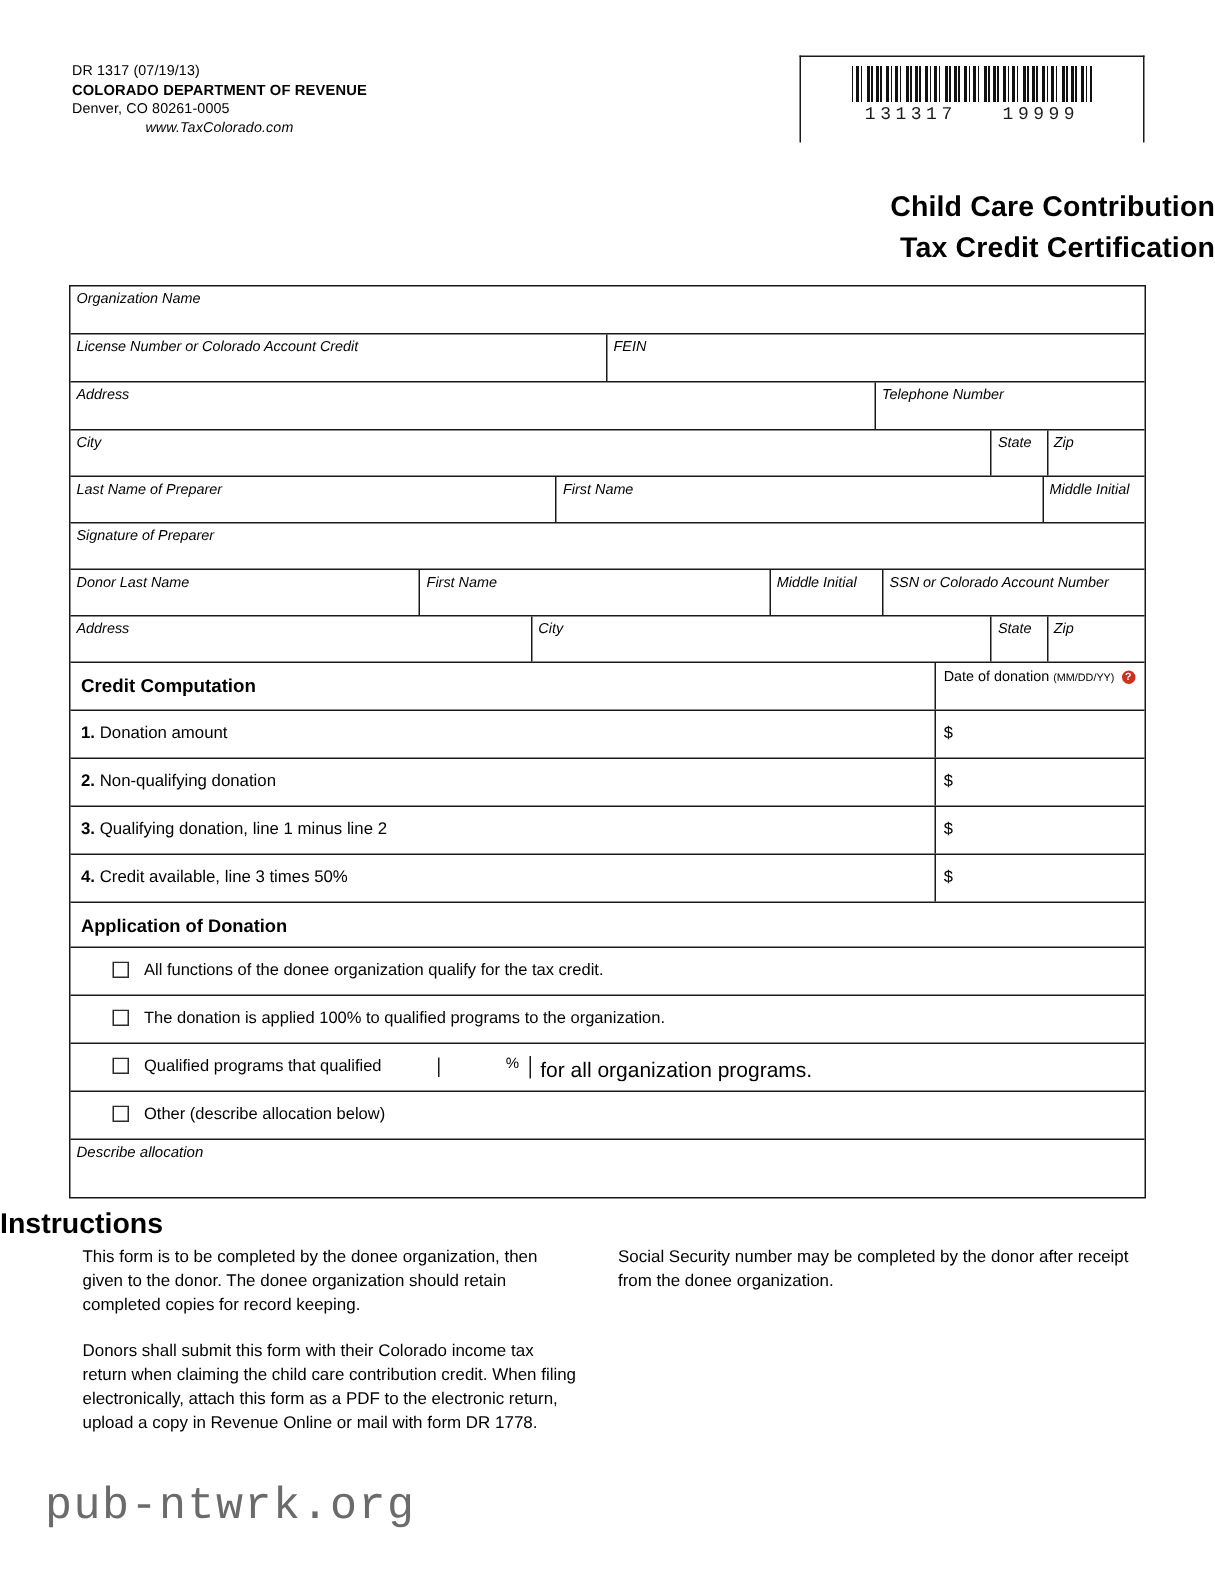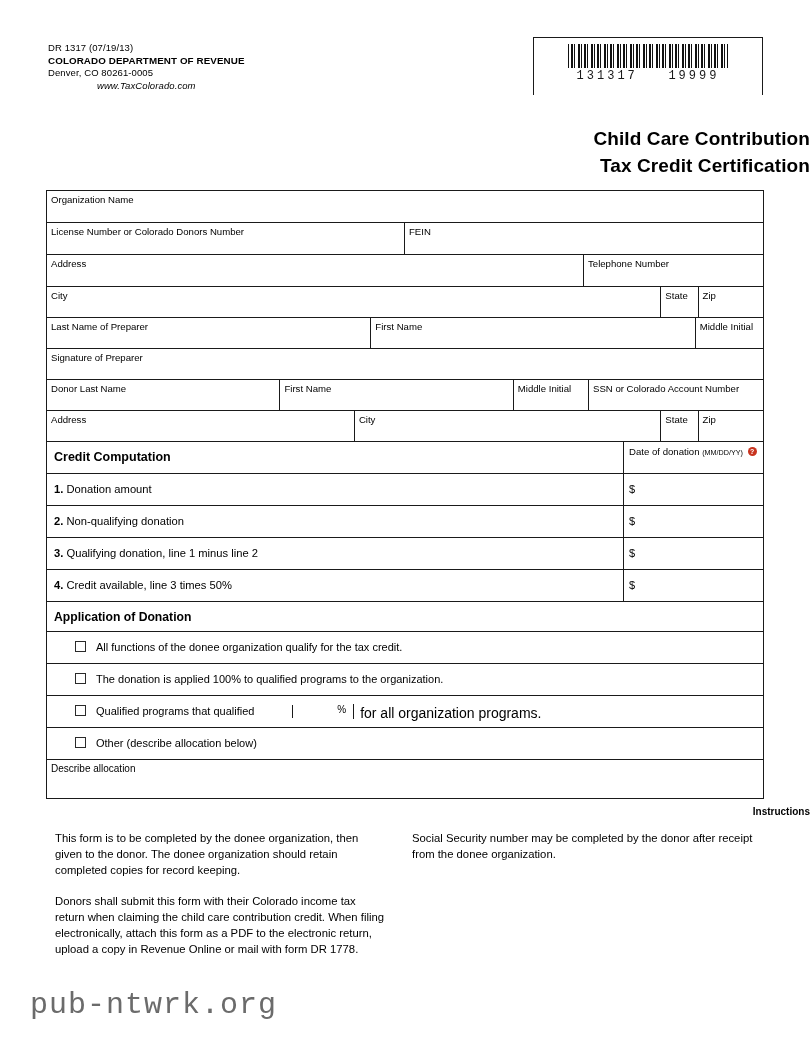--- a/index.html
+++ b/index.html
@@ -101,21 +101,21 @@
   .cell {
     position: relative;
     box-sizing: border-box;
     border-right: 1px solid #1a1a1a;
     padding: 3px 0 0 4px;
     font-size: 9.6px;
     line-height: 1.2;
     overflow: hidden;
   }
   .cell:last-child { border-right: none; }
-  .cell .lbl { display: block; white-space: nowrap; }
+  .cell .lbl { display: block; white-space: nowrap; font-style: italic; }
 
   .h30 { height: 30px; }
   .h32 { height: 32px; }
   .h31 { height: 31px; }
 
   
   .section-head {
     font-size: 12.5px;
     font-weight: bold;
     padding-top: 8px;
@@ -193,22 +193,22 @@
     font-size: 10px;
     padding-top: 3px;
     padding-left: 4px;
   }
 
   
   .instructions-title {
     position: absolute;
     left: 0; right: 0;
     top: 806px;
-    text-align: right;
-    font-size: 10px;
+    text-align: left;
+    font-size: 19px;
     font-weight: bold;
   }
   .instr-col {
     position: absolute;
     font-size: 11.3px;
     line-height: 1.42;
   }
   .instr-left { left: 55px; top: 830px; width: 330px; }
   .instr-right { left: 412px; top: 830px; width: 345px; }
   .instr-para { margin: 0 0 15px 0; }
@@ -251,21 +251,21 @@
   <div class="form-table">
 
     <div class="row h32">
       <div class="cell" style="width:100%">
         <span class="lbl">Organization Name</span>
       </div>
     </div>
 
     <div class="row h32">
       <div class="cell" style="width:50%">
-        <span class="lbl">License Number or Colorado Donors Number</span>
+        <span class="lbl">License Number or Colorado Account Credit</span>
       </div>
       <div class="cell" style="width:50%">
         <span class="lbl">FEIN</span>
       </div>
     </div>
 
     <div class="row h32">
       <div class="cell" style="width:75%">
         <span class="lbl">Address</span>
       </div>

